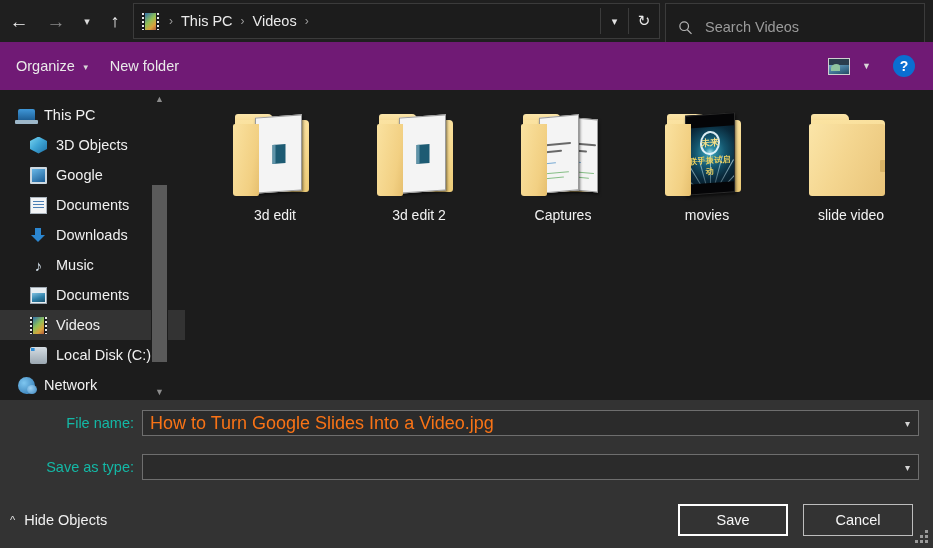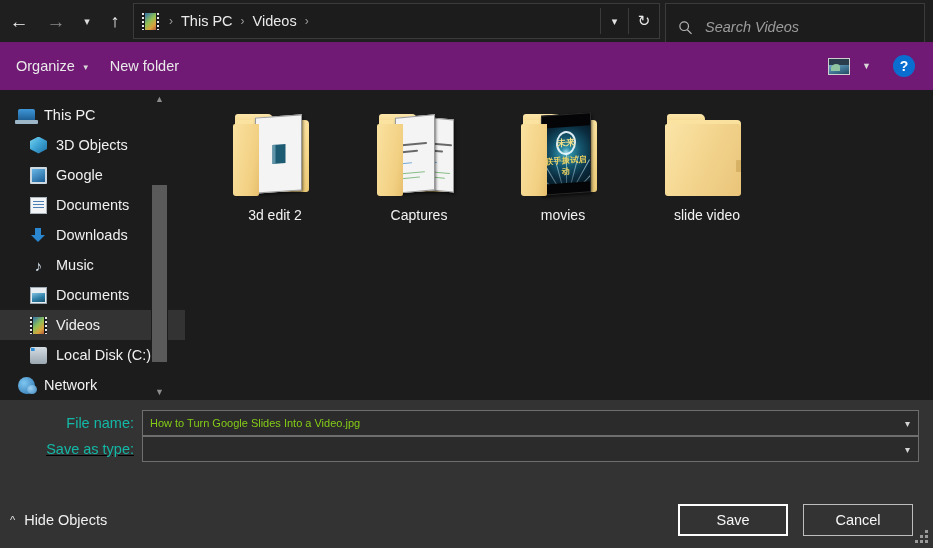--- a/index.html
+++ b/index.html
@@ -43,21 +43,21 @@
     color: #e2e2e2; font-size: 11px;
   }
   .addr-refresh {
     width: 30px; height: 100%; display: flex; align-items: center; justify-content: center;
     color: #e8e8e8; font-size: 15px;
   }
 
   .searchbox {
     position: absolute; left: 665px; top: 3px; width: 260px; height: 48px;
     background: #1c1c1c; border: 1px solid #3b3b3b;
-    display: flex; align-items: center; padding-left: 12px; font-style: italic;
+    display: flex; align-items: center; padding-left: 12px;
   }
   .search-ph { color: #9b9b9b; font-size: 14.5px; margin-left: 12px; }
 
   
   .cmdbar {
     position: absolute; left: 0; top: 42px; width: 933px; height: 48px;
     background: #701a75; display: flex; align-items: flex-end;
   }
   .cmd-item {
     color: #e9e9e9; font-size: 14.5px; display: flex; align-items: center; height: 100%;
@@ -194,29 +194,29 @@
     position: absolute; left: 0; bottom: 16px; width: 100%; text-align: center;
     color: #f0d35e; font-size: 8px; font-weight: bold; letter-spacing: .3px;
   }
 
   
   .formzone {
     position: absolute; left: 0; top: 400px; width: 933px; height: 92px; background: #333333;
   }
   .frow { position: absolute; left: 0; display: flex; align-items: center; }
   .frow.r1 { top: 10px; }
-  .frow.r2 { top: 36px; text-decoration: underline; }
+  .frow.r2 { top: 54px; }
   .flabel {
     width: 142px; text-align: right; padding-right: 8px; color: #14b8a6; font-size: 14.5px;
   }
   .fctl {
     position: relative; width: 777px; height: 26px; background: #2b2b2b;
     border: 1px solid #6e6e6e; display: flex; align-items: center; padding-left: 7px;
   }
-  .fval { color: #84cc16; font-size: 11px; white-space: nowrap; }
+  .fval { color: #f97316; font-size: 18px; white-space: nowrap; }
   .fchev {
     position: absolute; right: 8px; top: 50%; transform: translateY(-50%);
     color: #d5d5d5; font-size: 10px;
   }
 
   
   .footer {
     position: absolute; left: 0; top: 492px; width: 933px; height: 56px; background: #333333;
   }
   .hidefolders {
@@ -407,20 +407,31 @@
       <div class="vscroll">
         <div class="arr up">▲</div>
         <div class="thumb"></div>
         <div class="arr dn">▼</div>
       </div>
     </div>
     <div class="pane-split"></div>
 
     <div class="filepane">
       <div class="fgrid" id="fgrid">
+          <div class="fitem">
+            <div class="folder">
+              <div class="fold-tab"></div>
+              <div class="fold-back"></div>
+              <div class="thumbsheet pg-doc">
+                <div class="blot"></div>
+              </div>
+              <div class="fold-front"></div>
+            </div>
+            <div class="fname">3d edit</div>
+          </div>
           <div class="fitem">
             <div class="folder">
               <div class="fold-tab"></div>
               <div class="fold-back"></div>
               <div class="thumbsheet pg-doc">
                 <div class="blot"></div>
               </div>
               <div class="fold-front"></div>
             </div>
             <div class="fname">3d edit 2</div>

